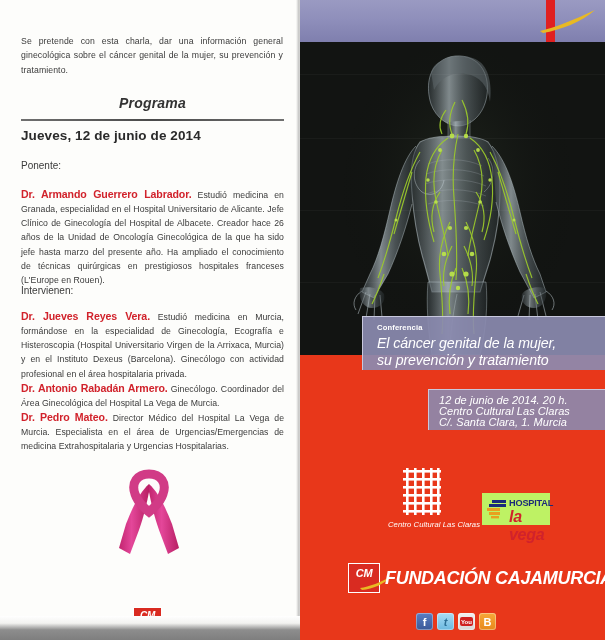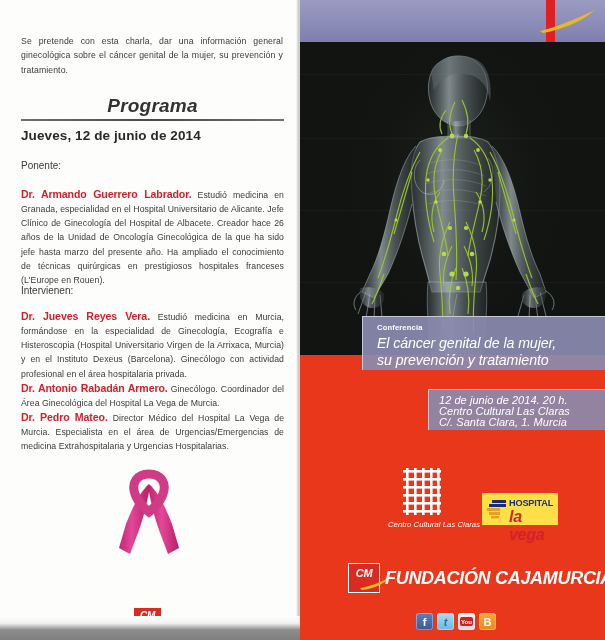--- a/index.html
+++ b/index.html
@@ -38,21 +38,21 @@
     line-height: 14.5px;
     color: #3a3a3a;
     text-align: justify;
     letter-spacing: .1px;
   }
   .programa {
     position: absolute;
     left: 21px; top: 95px;
     width: 263px;
     text-align: center;
-    font-size: 19px;
+    font-size: 14px;
     font-style: italic;
     font-weight: bold;
     color: #333333;
     letter-spacing: .2px;
   }
   .prog-rule {
     position: absolute;
     left: 21px; top: 119px;
     width: 263px; height: 2px;
     background: linear-gradient(90deg,#6f6f6f,#4a4a4a 50%,#6f6f6f);
@@ -231,22 +231,22 @@
     font-style: italic;
     color: #ffffff;
     letter-spacing: .1px;
     white-space: nowrap;
   }
 
   
   #hospital-logo{
     position:absolute;
     left: 182px; top: 493px;
-    width: 76px; height: 32px;
-    background:#fde047;
+    width: 68px; height: 32px;
+    background:#bef264;
     box-sizing:border-box;
   }
   #hosp-bars{ position:absolute; left:4px; top:6px; width:22px; height:20px; }
   #hosp-word{
     position:absolute; left:27px; top:5px;
     font-size:9.2px; font-weight:bold; color:#1b2b7a;
     letter-spacing:-.2px;
   }
   #hosp-sub{
     position:absolute; left:27px; top:15px;

